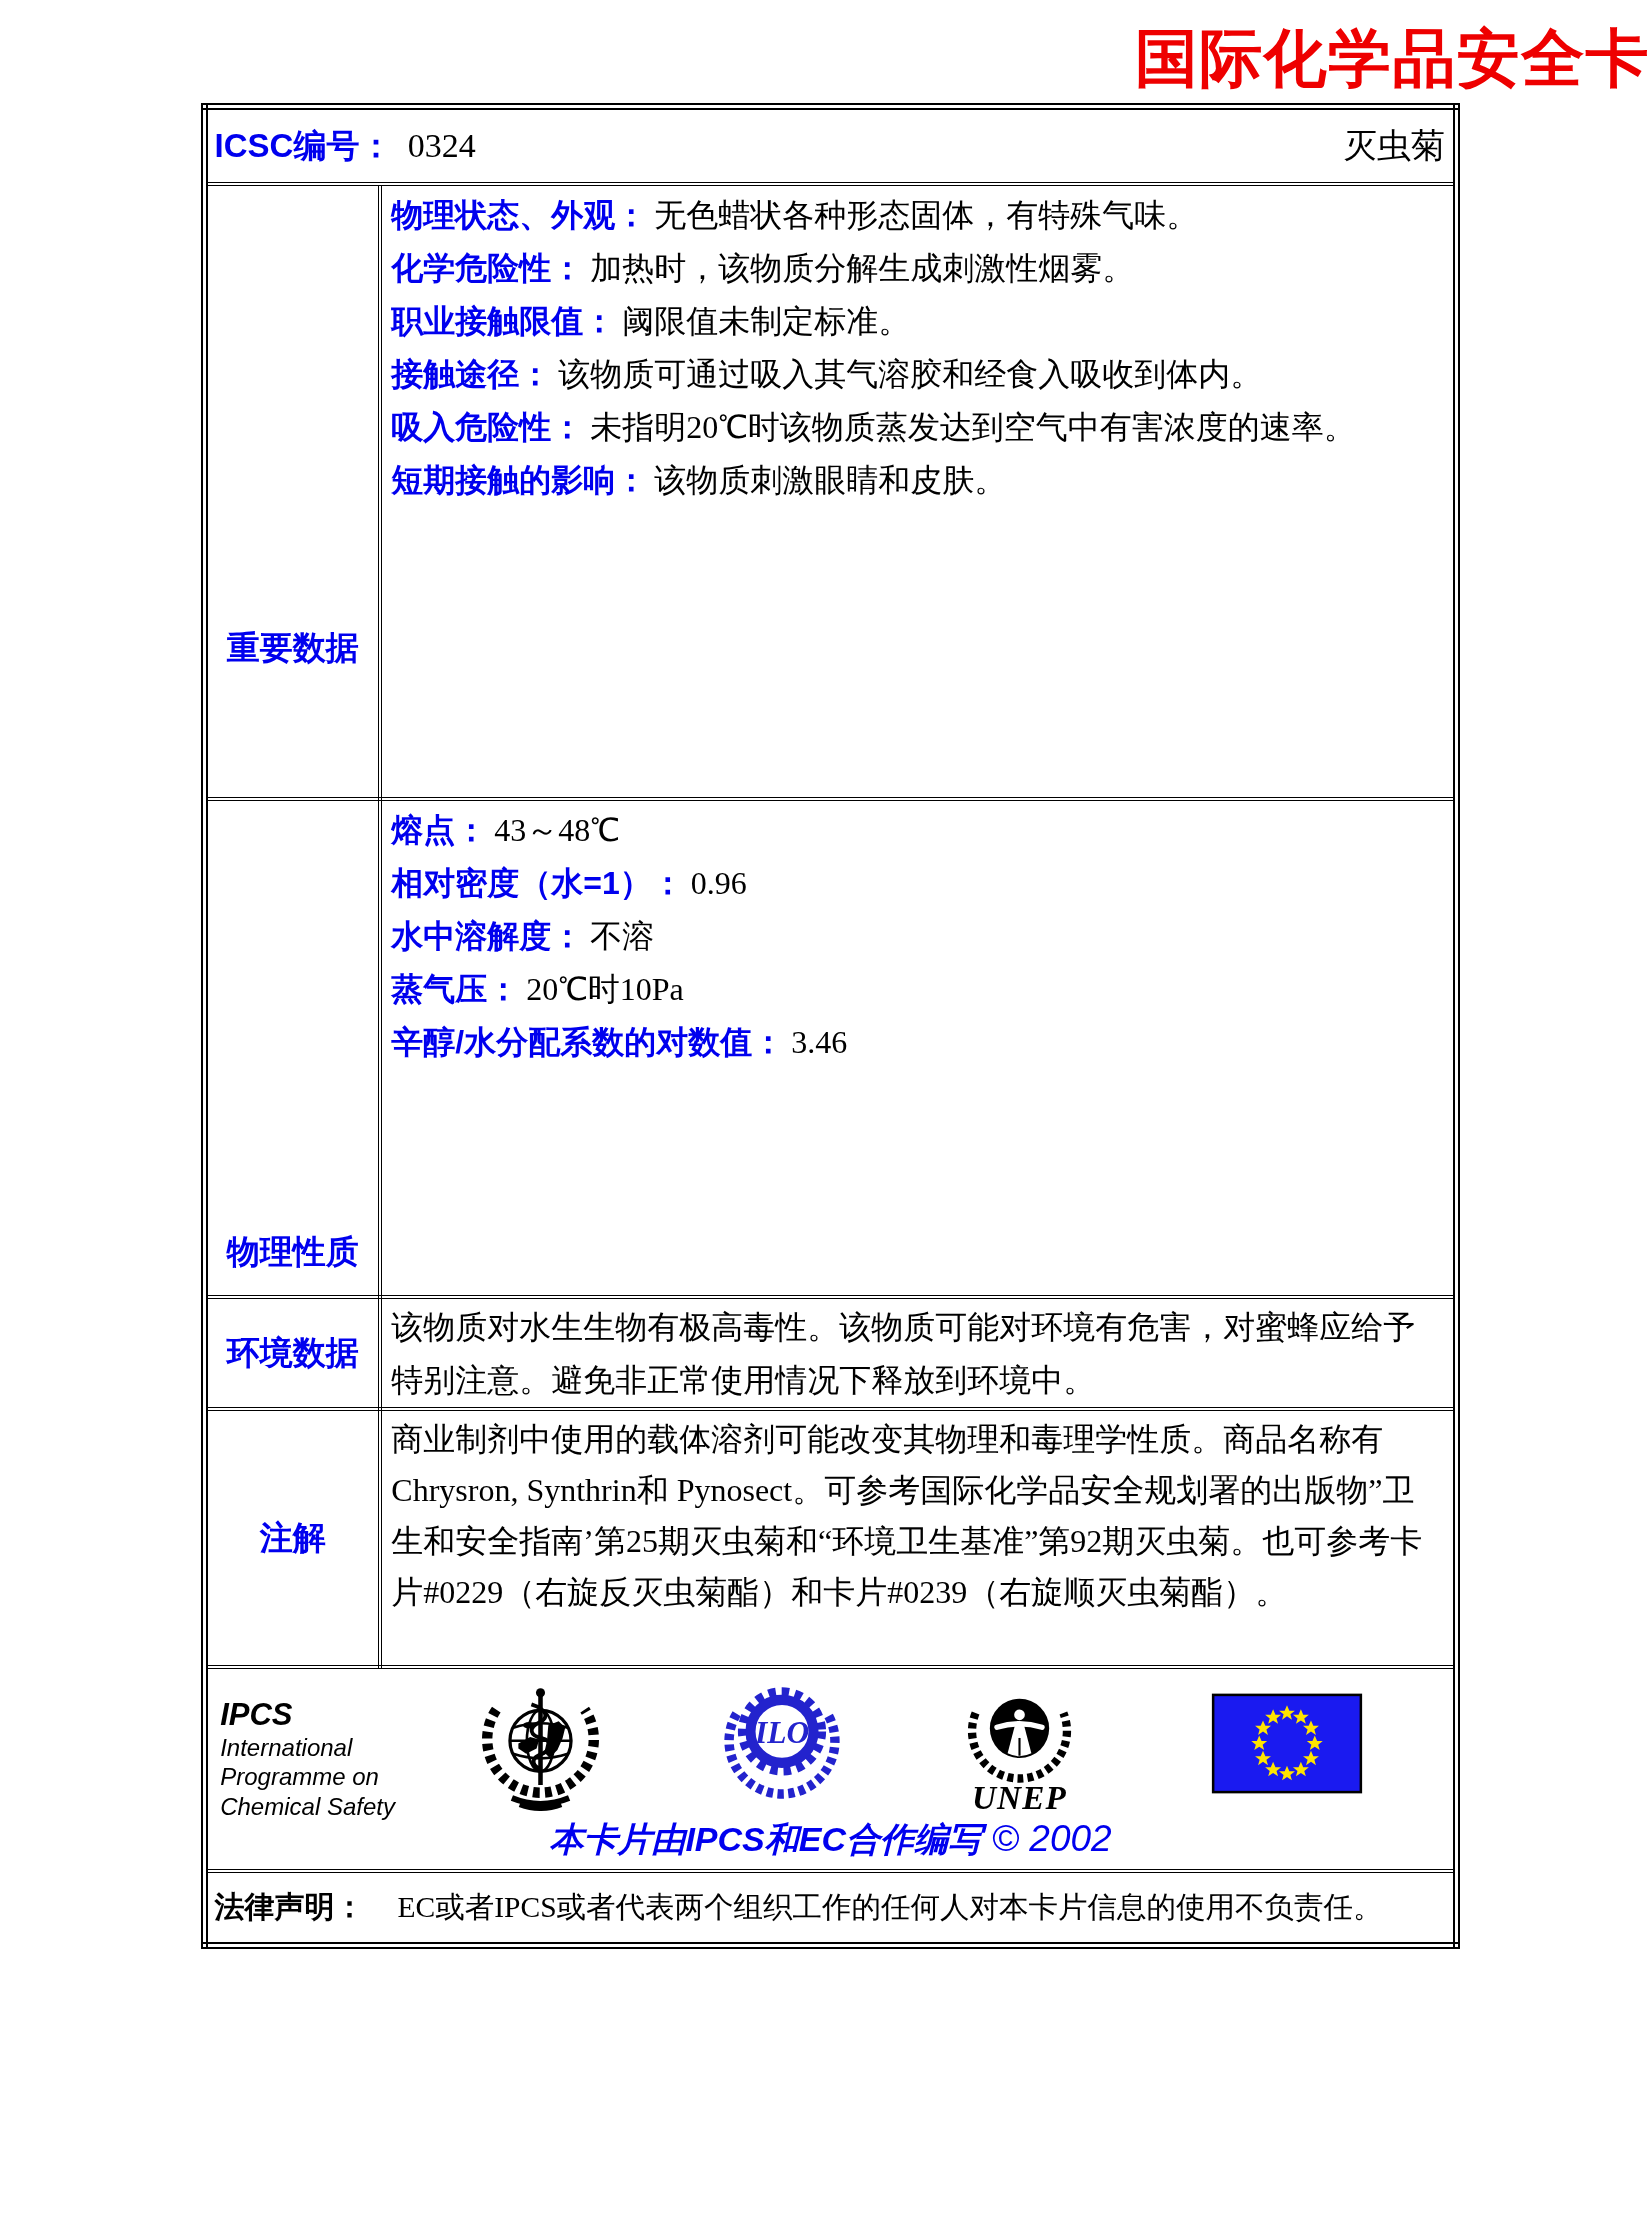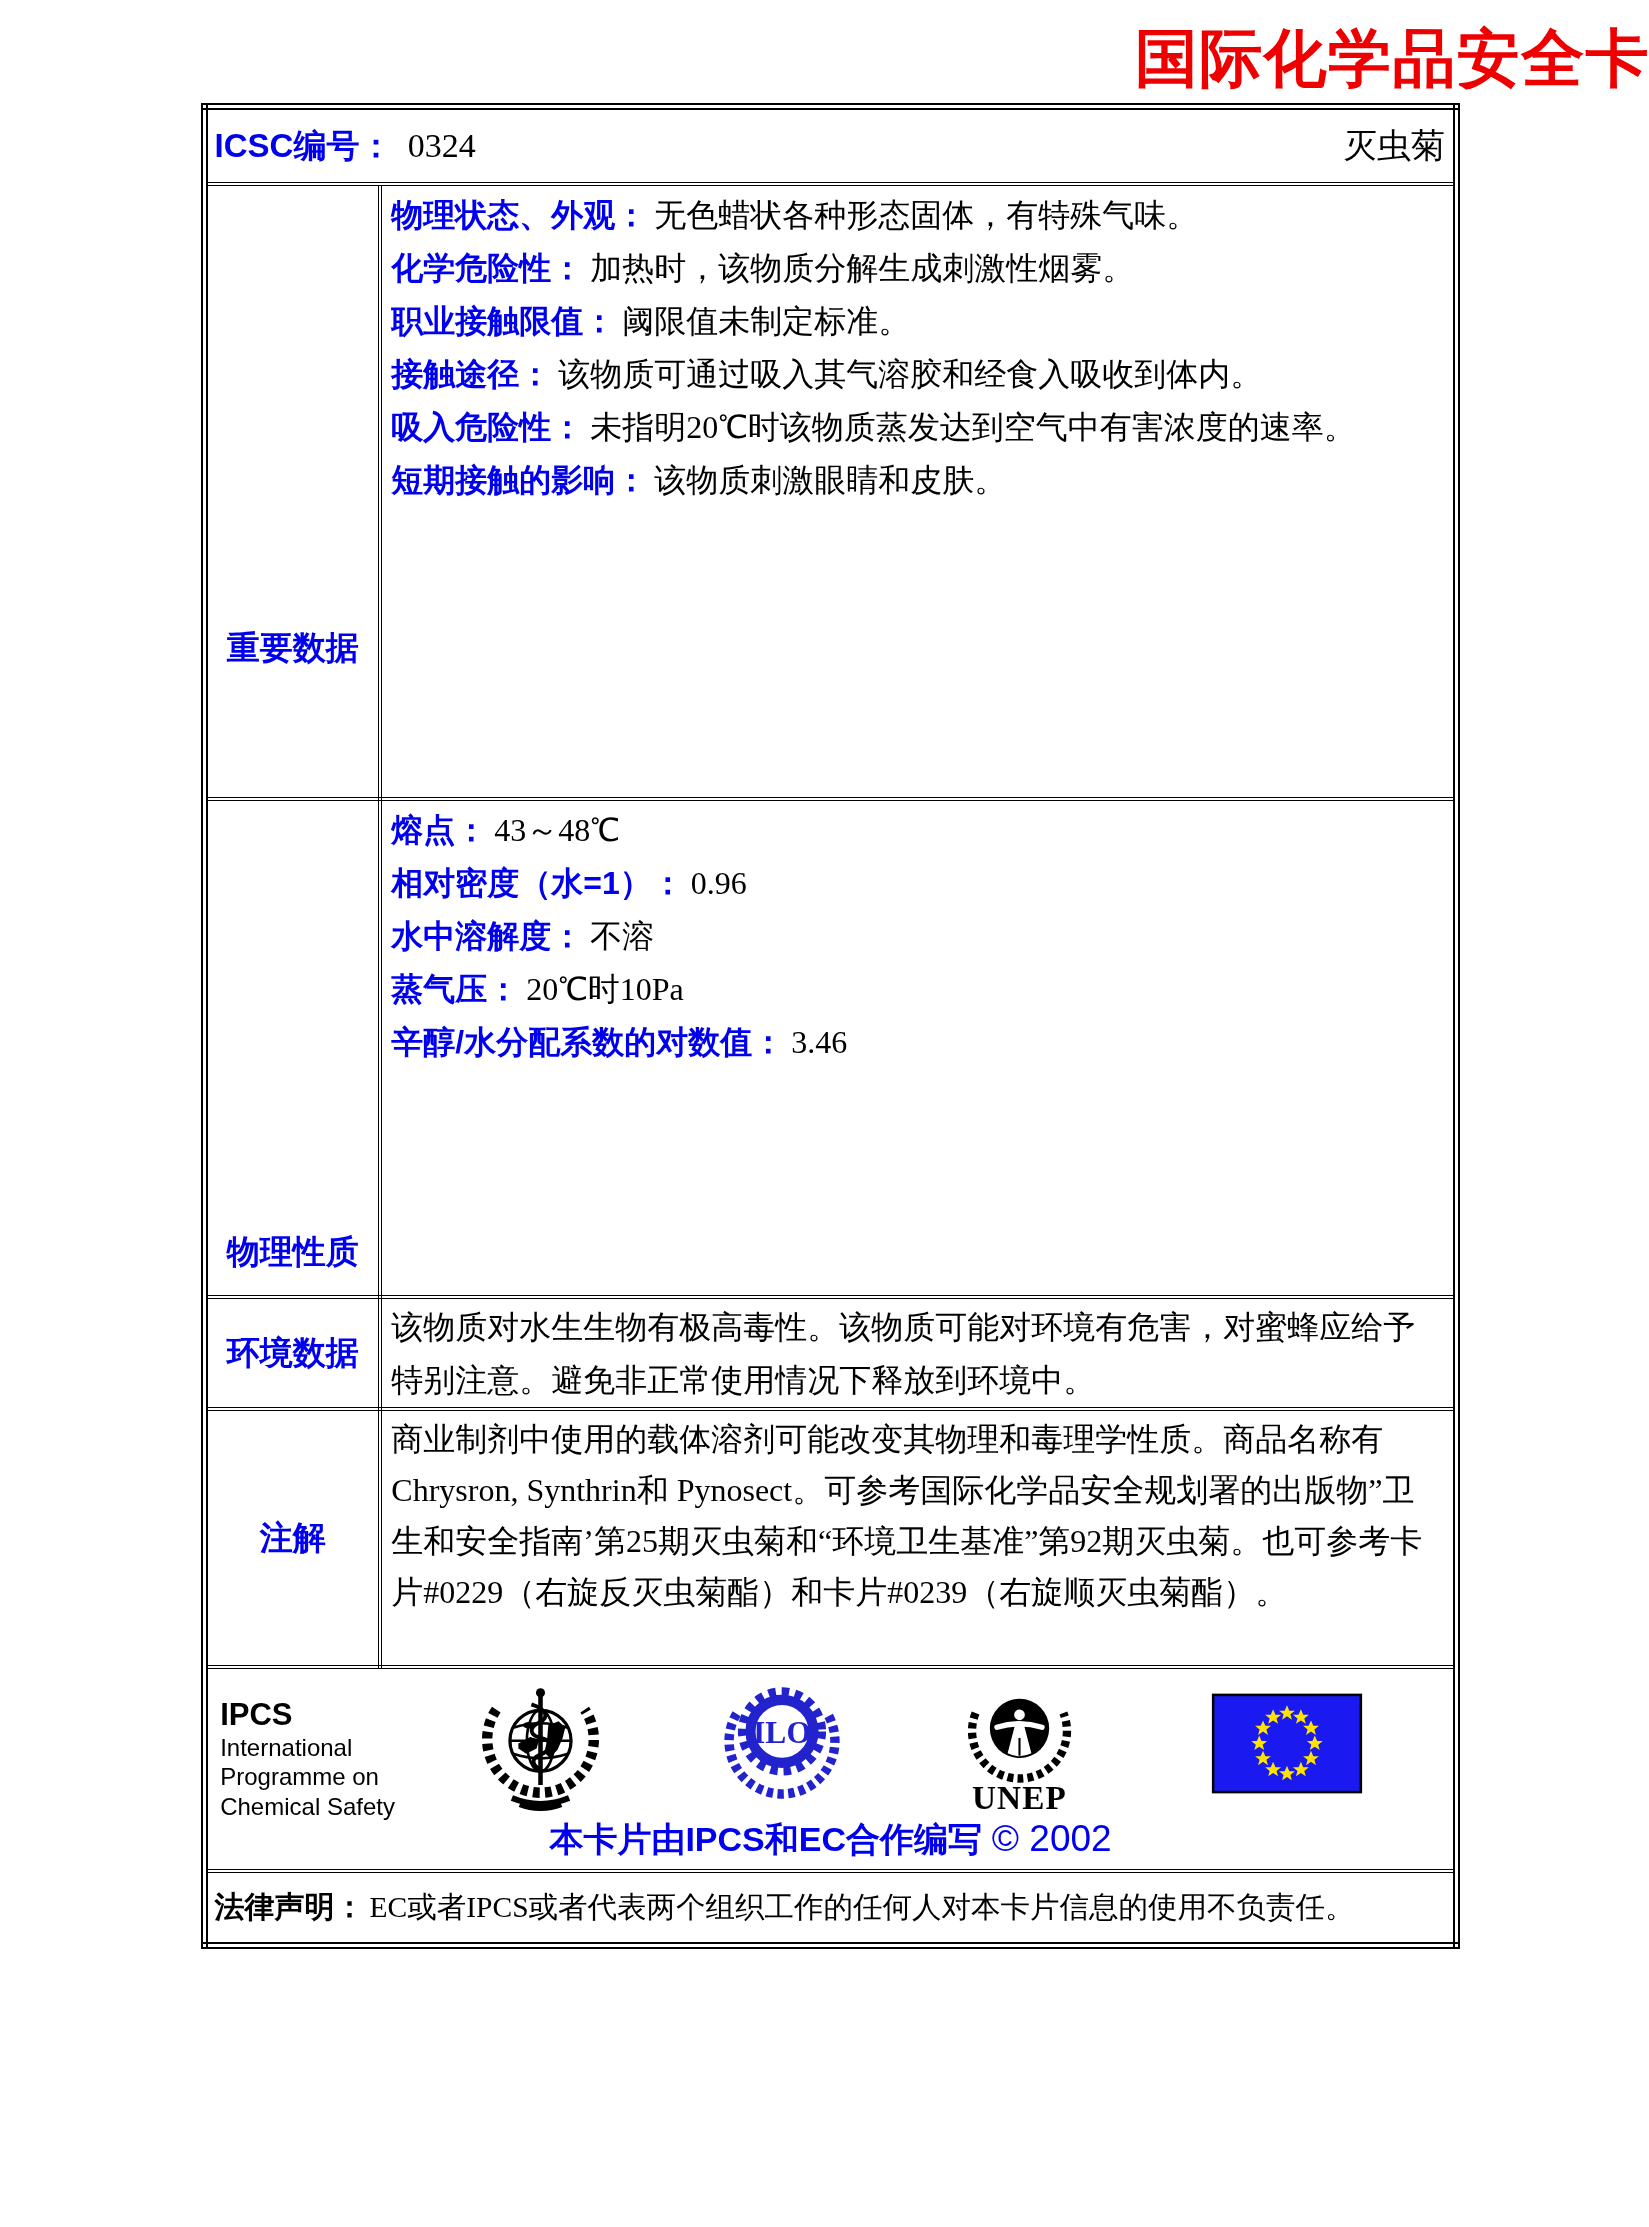--- a/index.html
+++ b/index.html
@@ -38,34 +38,34 @@
   .lc-bottom{vertical-align:bottom;}
   .pb-important{padding-bottom:126px;margin-left:36px;}
   .pb-physical{padding-bottom:19.7px;}
   .content-cell{vertical-align:top;padding:2.8px 11.2px 0 9.8px;font-size:32px;line-height:53px;}
   .content-cell.tight{line-height:51px;}
   .kv{display:block;}
   .kv .k{color:var(--label-blue,#0000ee);font-weight:bold;font-family:"Liberation Sans",sans-serif;margin-right:7px;}
   .kv .v{color:#000;font-family:"Liberation Serif",serif;}
   .plain-text{color:#000;font-family:"Liberation Serif",serif;}
   
-  .logos-wrap{position:relative;height:198px;}
+  .logos-wrap{position:relative;height:198px;font-style:italic;}
   .logos-flex{display:flex;align-items:flex-start;padding:11.2px 0 0 7px;}
   .ipcs-block{width:175px;margin-left:4.2px;font-family:"Liberation Sans",sans-serif;color:#000;margin-top:15.4px;}
   .ipcs-acronym{font-size:31px;font-weight:bold;line-height:36px;}
   .ipcs-line{font-size:24px;line-height:29.5px;}
   .who-logo{width:137px;height:130px;margin-left:77px;color:#000;}
   .ilo-logo{width:132px;height:126px;margin-left:107px;color:var(--ilo-blue,#2323cd);}
   .unep-logo{width:121px;height:140px;margin-left:111px;color:#000;}
   .eu-flag{width:152px;height:101px;margin-left:131px;margin-top:11.2px;}
   .footer-caption{position:absolute;left:0;bottom:5.6px;width:100%;text-align:center;}
   .caption-text{color:var(--label-blue,#0000ee);font-weight:bold;font-size:34px;font-family:"Liberation Sans",sans-serif;}
   .caption-copy{color:var(--label-blue,#0000ee);font-size:37px;font-family:"Liberation Sans",sans-serif;margin-left:9.8px;font-weight:normal;}
   
-  .legal-flex{display:flex;align-items:center;height:67px;padding:0 5.6px;}
+  .legal-flex{display:flex;align-items:center;height:67px;padding:0 5.6px;gap:28px;}
   .legal-label{font-weight:bold;font-family:"Liberation Sans",sans-serif;font-size:30px;color:#000;white-space:nowrap;}
   .legal-text{font-family:"Liberation Serif",serif;font-size:29.5px;color:#000;margin-left:5px;}
 </style>
 </head>
 <body>
 
 <div class="page">
 
   <h1 class="page-title">国际化学品安全卡</h1>
 

